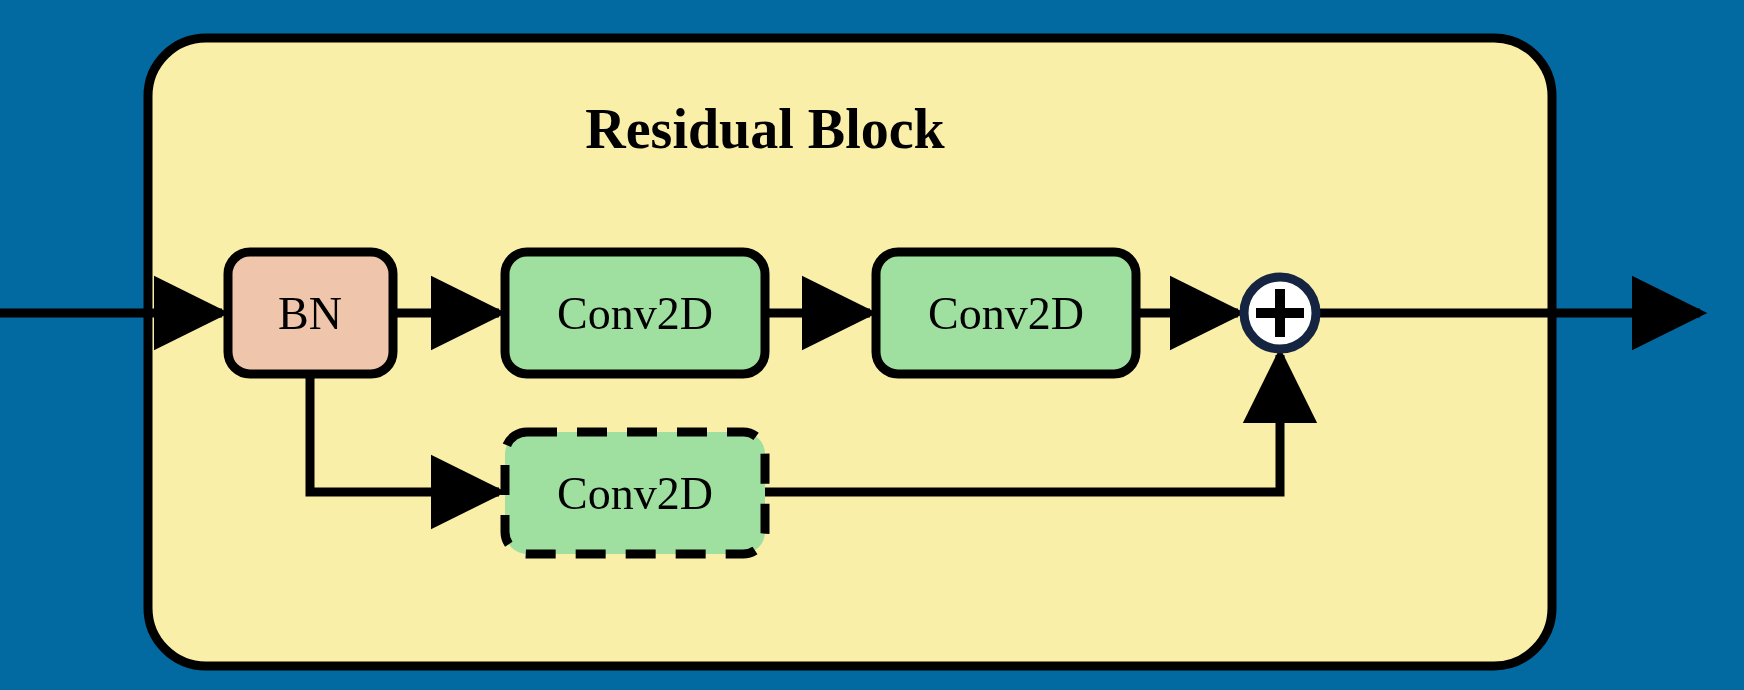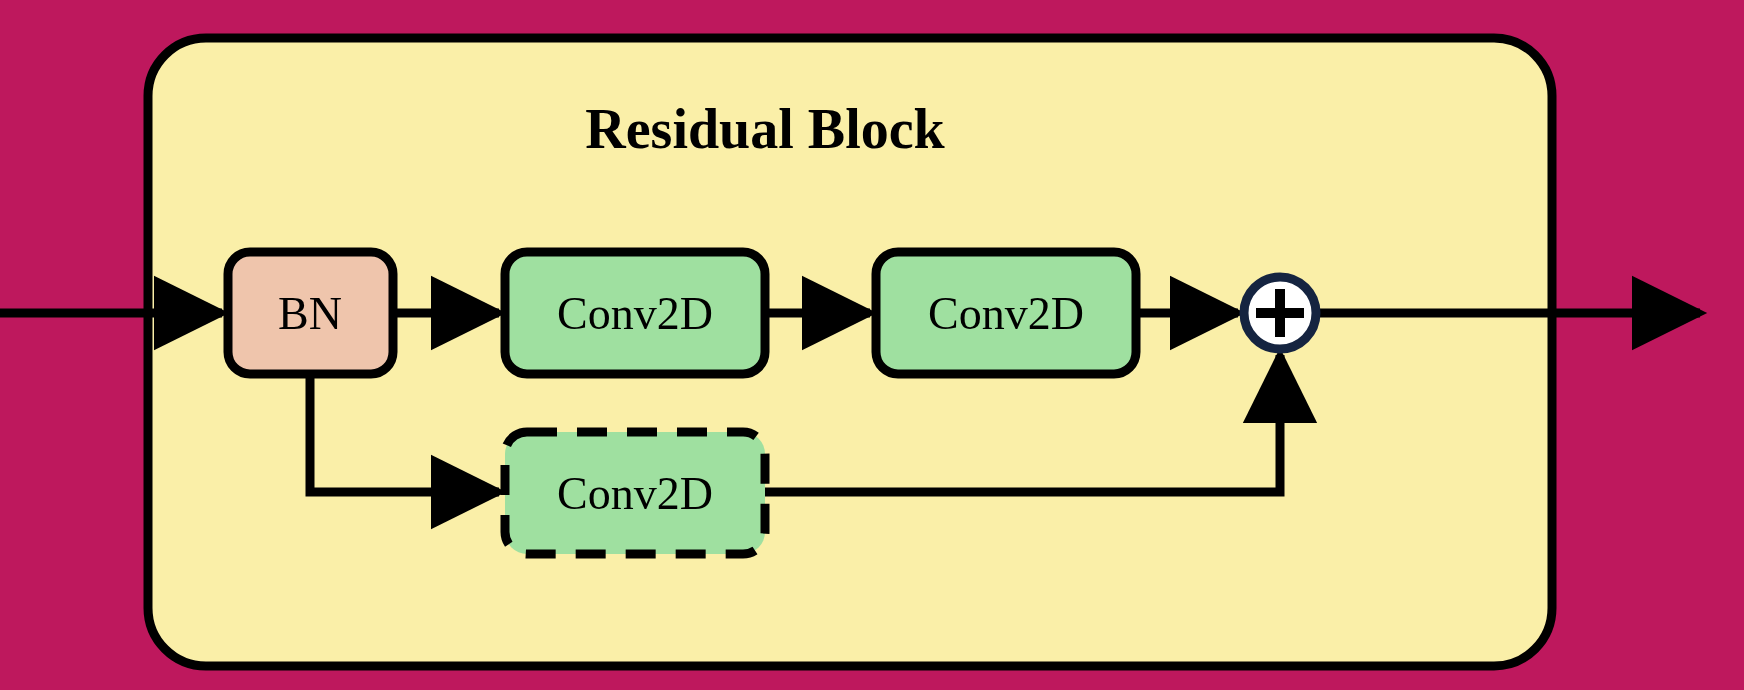--- a/index.html
+++ b/index.html
@@ -10,21 +10,21 @@
   body {
     width: 1744px;
     height: 690px;
     overflow: hidden;
     font-family: "Liberation Serif", "DejaVu Serif", serif;
   }
   #stage {
     position: relative;
     width: 1744px;
     height: 690px;
-    background: #be185d;
+    background: #0369a1;
   }
   #stage svg {
     position: absolute;
     top: 0;
     left: 0;
     width: 1744px;
     height: 690px;
   }
   .block-label {
     font-family: "Liberation Serif", "DejaVu Serif", serif;

